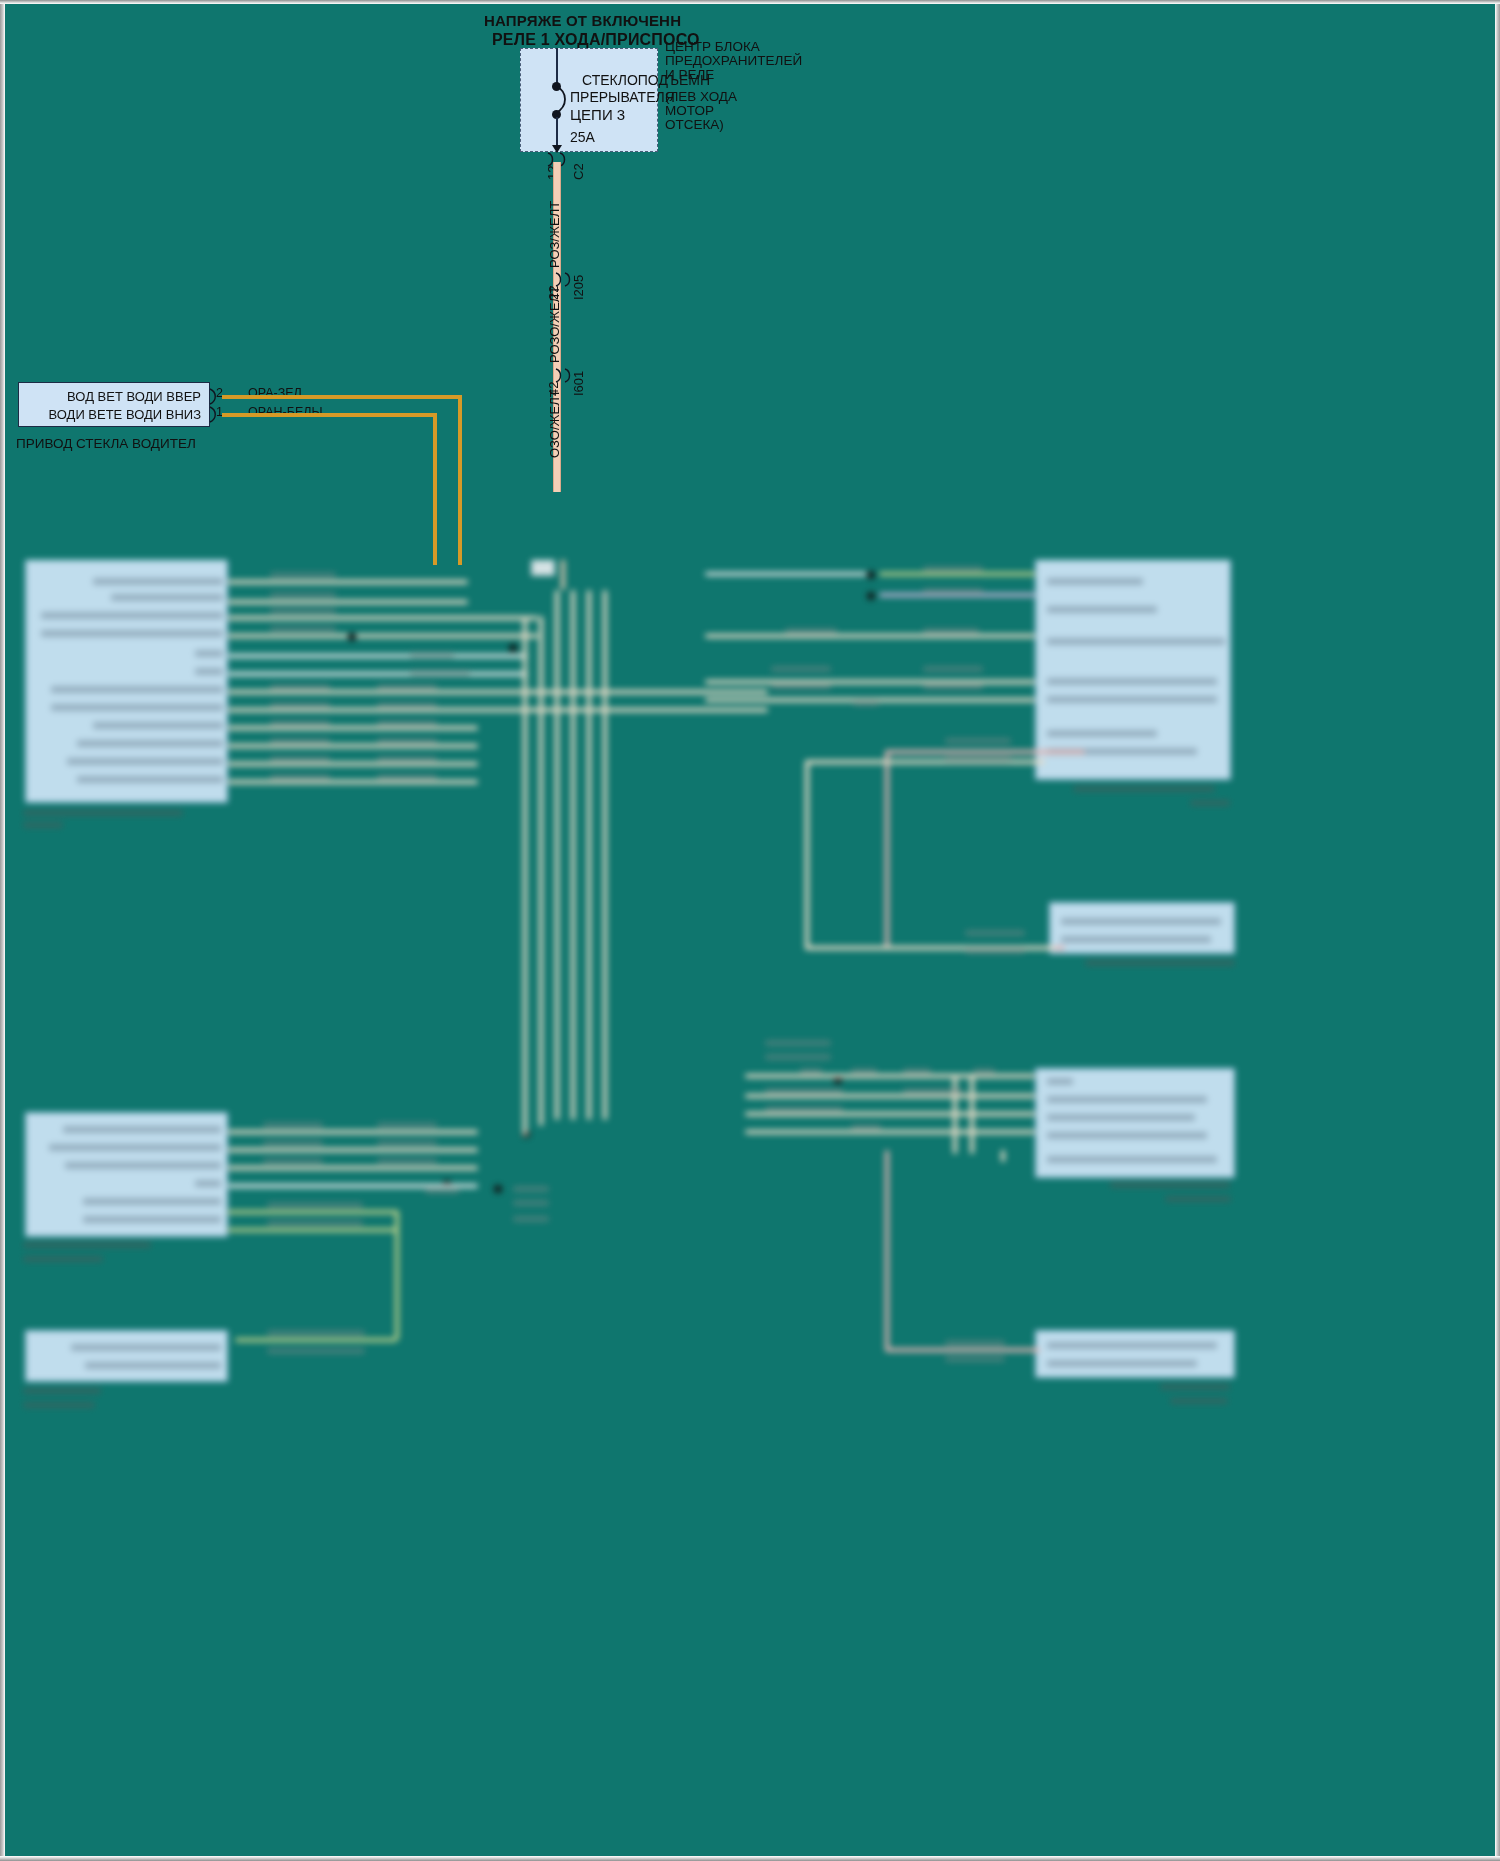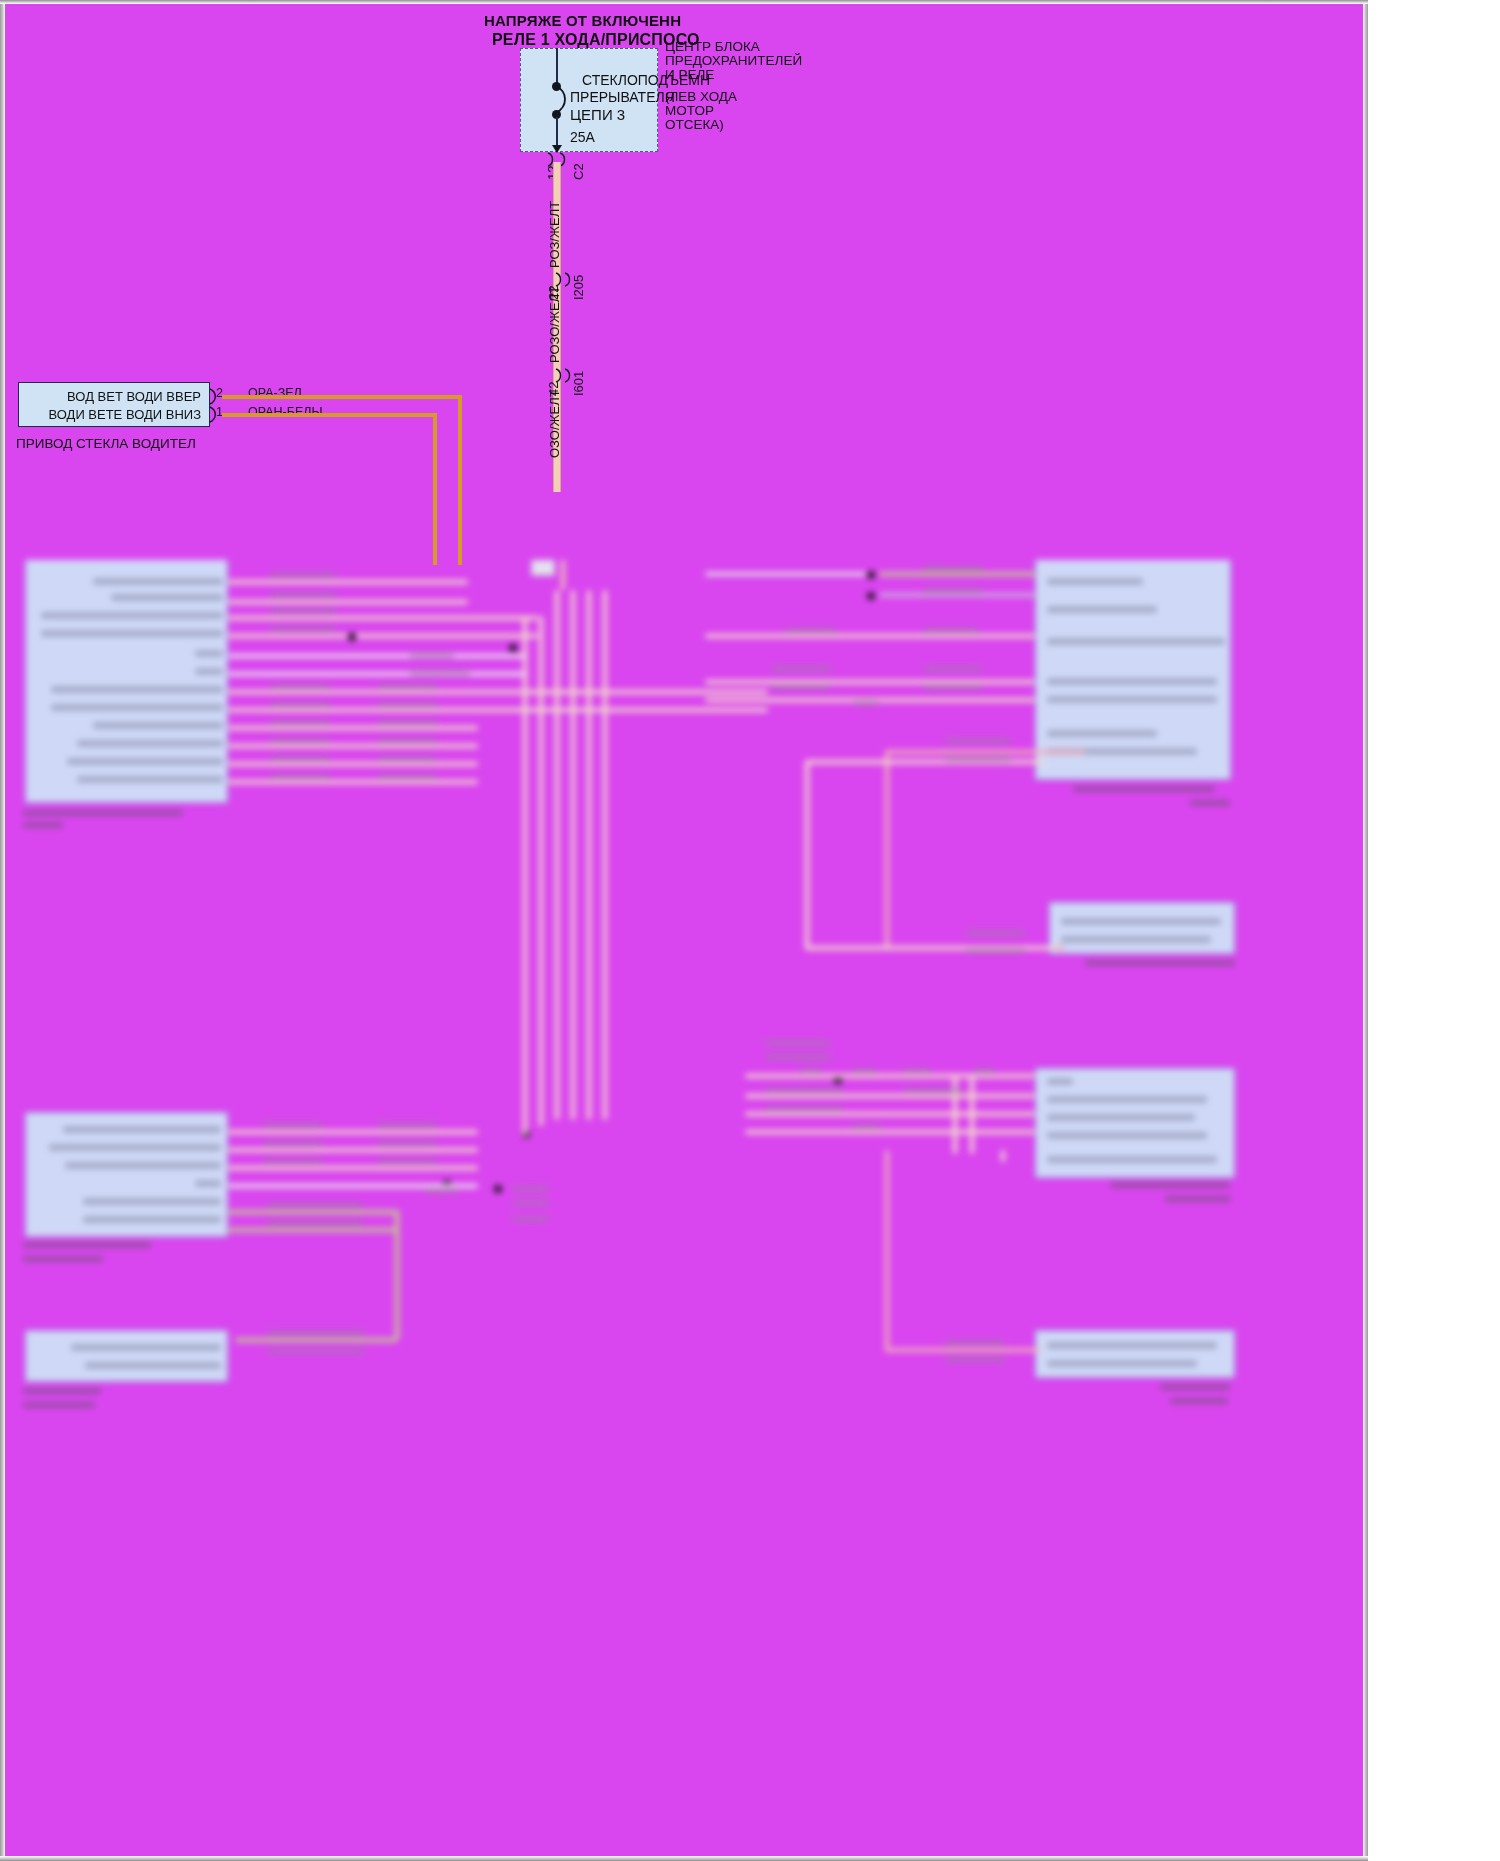--- a/index.html
+++ b/index.html
@@ -3,24 +3,24 @@
 <meta charset="utf-8">
 <title>Wiring Diagram</title>
 <style>
   html,body{margin:0;padding:0;background:#ffffff;}
   body{
     font-family:"Liberation Sans","DejaVu Sans",sans-serif;
     -webkit-font-smoothing:antialiased;
   }
   #page{
     position:relative;
-    width:1368px;
+    width:1500px;
     height:1861px;
     overflow:hidden;
-    background:#d946ef;
+    background:#0f766e;
   }
 
   
   .edge-left{position:absolute;left:0;top:0;width:5px;height:1861px;background:linear-gradient(90deg,#9a9a9a 0%,#c9c9c9 55%,#ffffff 100%);}
   .edge-right{position:absolute;right:0;top:0;width:5px;height:1861px;background:linear-gradient(270deg,#9a9a9a 0%,#c9c9c9 55%,#ffffff 100%);}
   .edge-top{position:absolute;left:0;top:0;width:1500px;height:4px;background:linear-gradient(180deg,#8f8f8f 0%,#d8d8d8 60%,#ffffff 100%);}
   .edge-bottom{position:absolute;left:0;bottom:0;width:1500px;height:5px;background:linear-gradient(0deg,#8f8f8f 0%,#d8d8d8 60%,#ffffff 100%);}
 
   
   .blk{

